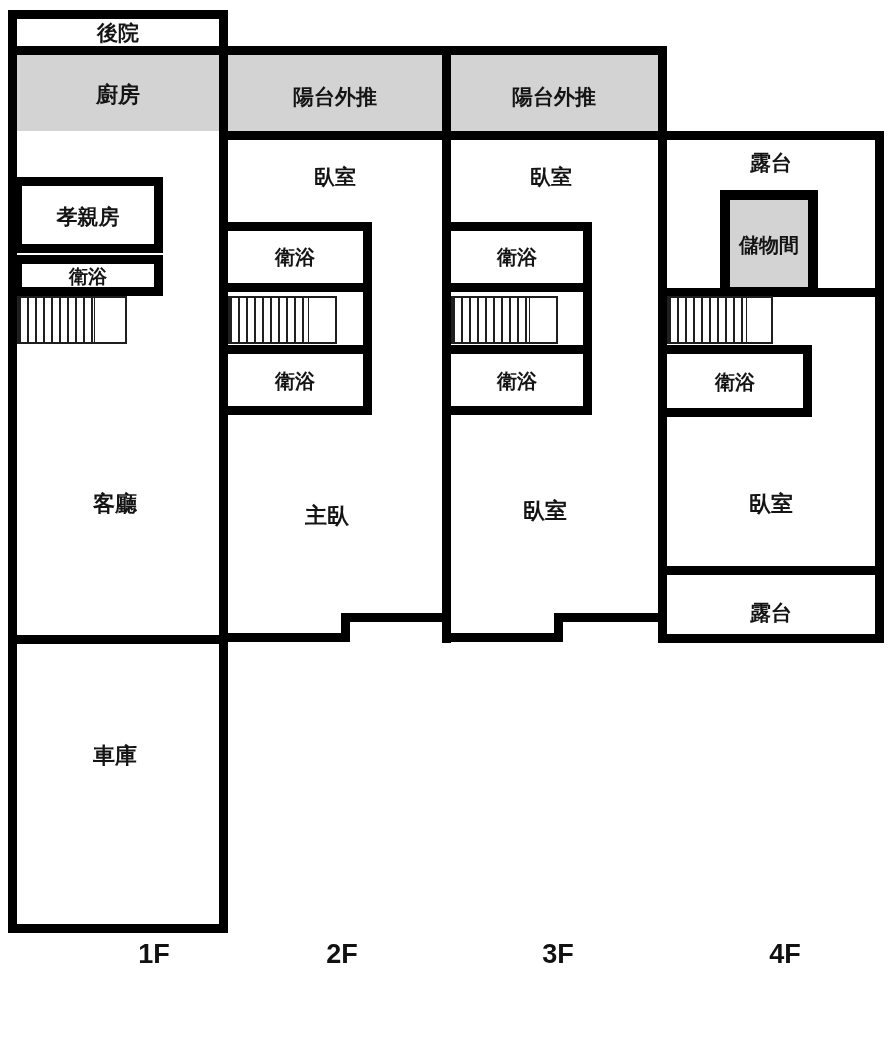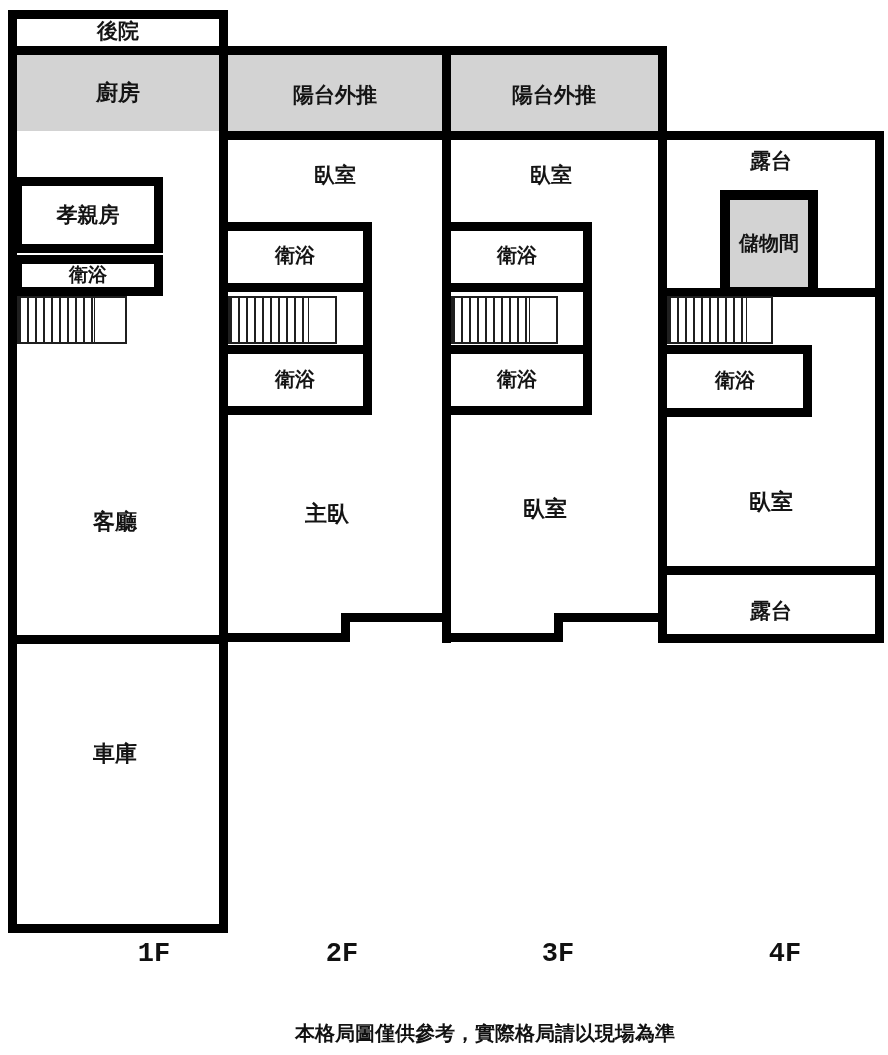--- a/index.html
+++ b/index.html
@@ -1,20 +1,20 @@
 <!DOCTYPE html>
 <html><head>
 <meta charset="utf-8">
 <style>
   html,body{margin:0;padding:0;background:#ffffff;}
   .plan{
     position:relative;
     width:888px;height:1055px;
     background:#ffffff;
-    font-family:Liberation Mono, monospace;
+    font-family:Liberation Sans, sans-serif;
     overflow:hidden;
   }
   .w{position:absolute;background:#000000;}
   .gray{position:absolute;background:#d3d3d3;}
   .box{position:absolute;border:9px solid #000000;background:#ffffff;box-sizing:border-box;}
   .box.fill{background:#d3d3d3;border-width:10px;}
   .lbl{
     position:absolute;transform:translate(-50%,-50%);
     font-weight:600;color:#141414;white-space:nowrap;line-height:1;
   }
@@ -101,27 +101,26 @@
   <span class="lbl s21" style="left:335px;top:176px;">臥室</span>
   <span class="lbl s21" style="left:551px;top:176px;">臥室</span>
   <span class="lbl s21" style="left:88px;top:216px;text-align:right;">孝親房</span>
   <span class="lbl s19" style="left:88px;top:276px;">衛浴</span>
   <span class="lbl s20" style="left:295px;top:257px;">衛浴</span>
   <span class="lbl s20" style="left:517px;top:257px;">衛浴</span>
   <span class="lbl s20" style="left:769px;top:245px;">儲物間</span>
   <span class="lbl s20" style="left:295px;top:381px;">衛浴</span>
   <span class="lbl s20" style="left:517px;top:381px;">衛浴</span>
   <span class="lbl s20" style="left:735px;top:382px;">衛浴</span>
-  <span class="lbl s22" style="left:115px;top:524px;">客廳</span>
+  <span class="lbl s22" style="left:115px;top:504px;">客廳</span>
   <span class="lbl s22" style="left:327px;top:516px;">主臥</span>
   <span class="lbl s22" style="left:545px;top:511px;">臥室</span>
   <span class="lbl s22" style="left:771px;top:504px;">臥室</span>
   <span class="lbl s21" style="left:771px;top:612px;">露台</span>
   <span class="lbl s22" style="left:115px;top:756px;">車庫</span>
 
   <span class="lbl floor-lbl" style="left:110px;top:954px;margin-left:44px;">1F</span>
   <span class="lbl floor-lbl" style="left:342px;top:954px;">2F</span>
   <span class="lbl floor-lbl" style="left:558px;top:954px;">3F</span>
   <span class="lbl floor-lbl" style="left:785px;top:954px;">4F</span>
 
-  <span class="lbl disclaimer" style="left:485px;top:1035px;">本格局圖僅供參考，實際格局請以現場為準</span>
 
 </div>
 
 </body></html>

